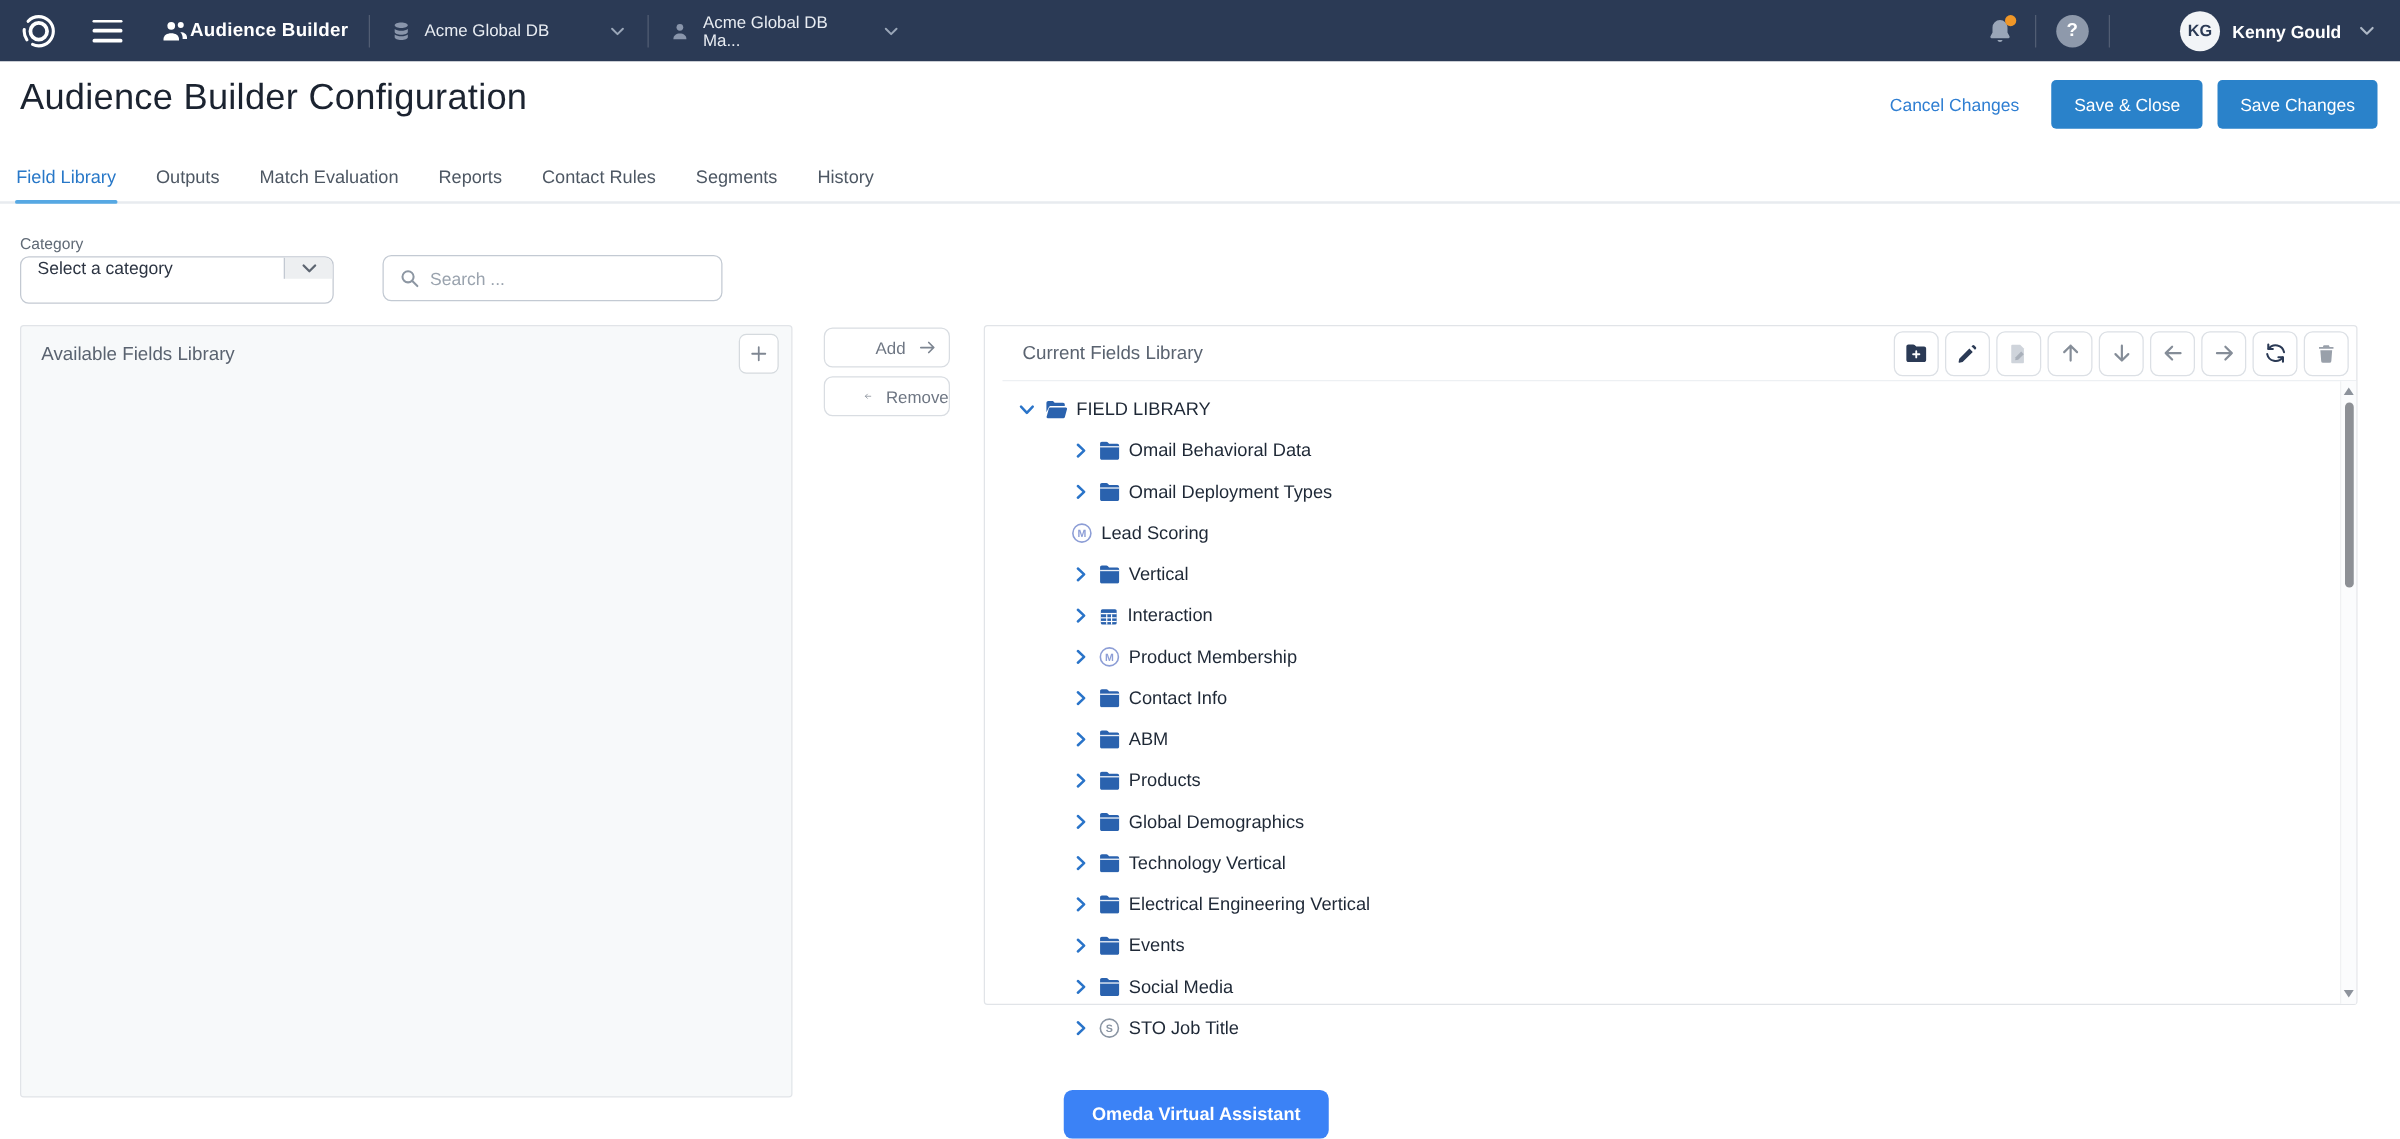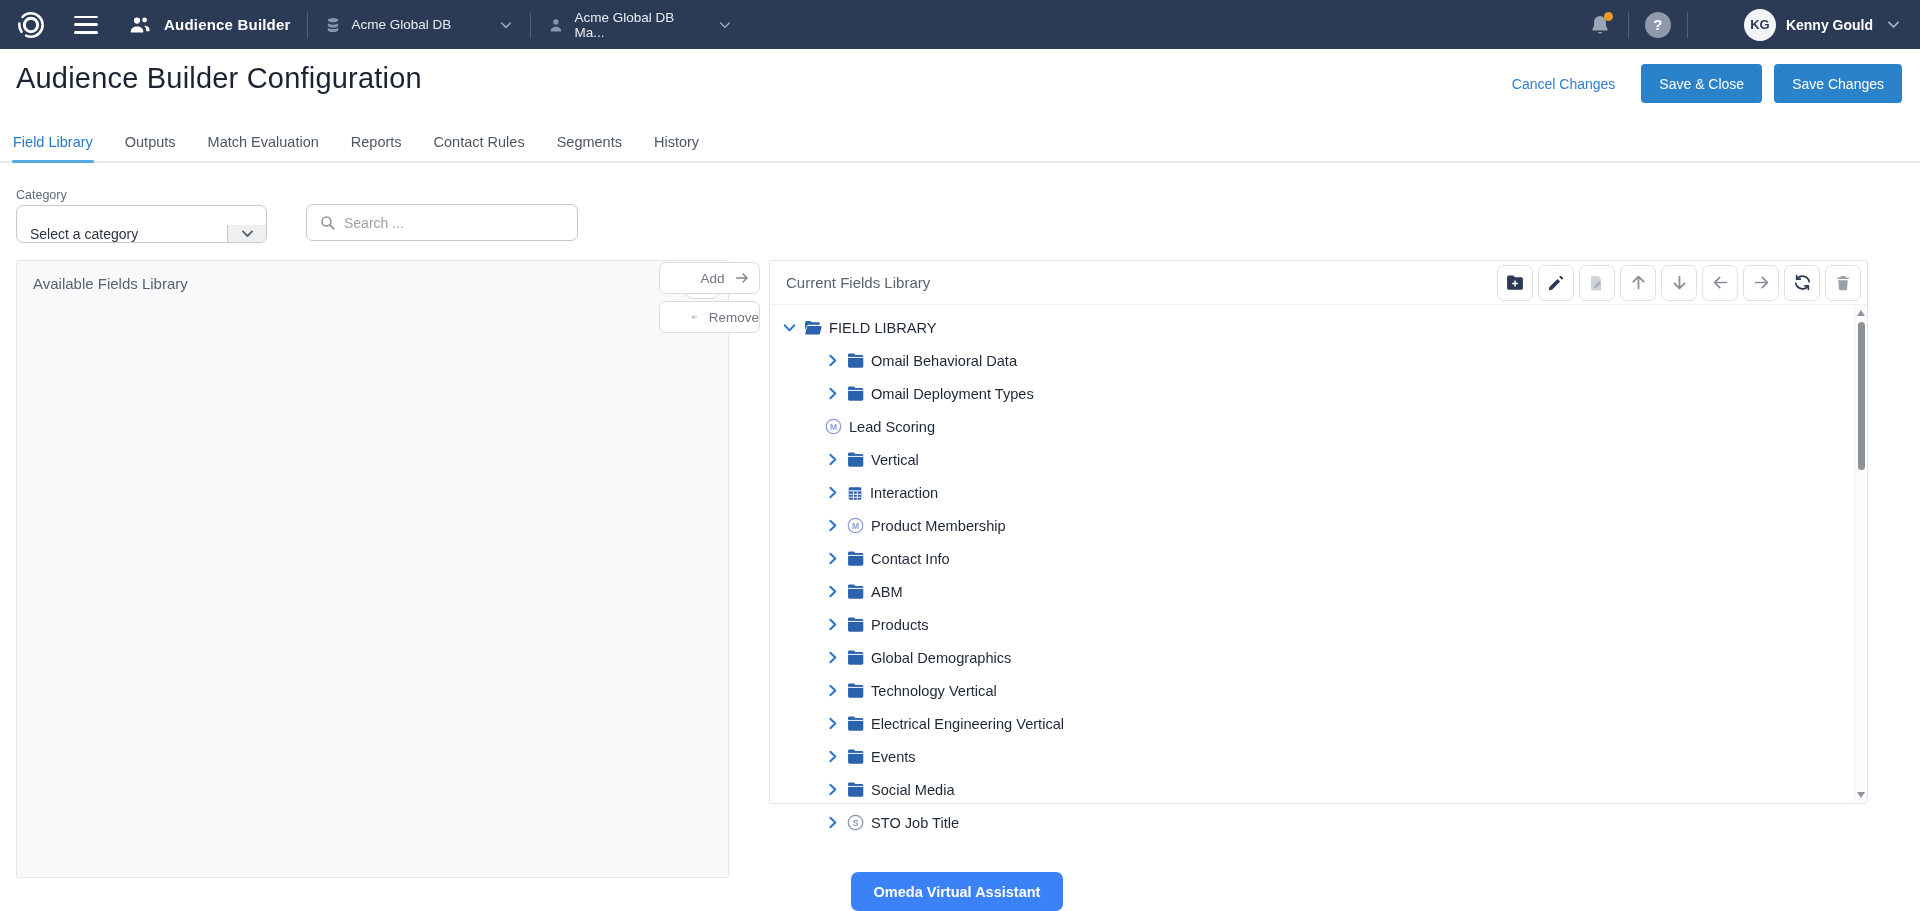--- a/index.html
+++ b/index.html
@@ -7,21 +7,21 @@
     font-family:"Liberation Sans", sans-serif; }
   body { position:relative; color:#1e2836; }
 
   
   .navbar { position:absolute; top:0; left:0; width:1920px; height:49px;
     background:#2b3a55; display:flex; align-items:center; padding:0 18px 0 14px; }
   .nav-logo { width:30px; height:30px; margin-left:2px; }
   .nav-burger { margin-left:28px; width:24px; height:18px; display:flex; flex-direction:column;
     justify-content:space-between; cursor:pointer; }
   .nav-burger span { display:block; height:2.6px; background:#fff; border-radius:2px; }
-  .nav-app { display:flex; align-items:center; gap:12px; margin-left:30px; }
+  .nav-app { display:flex; align-items:center; gap:0; margin-left:30px; }
   .nav-app-title { color:#fff; font-weight:700; font-size:15px; letter-spacing:.2px; }
   .nav-divider { width:1px; height:26px; background:rgba(255,255,255,.18); margin:0 16px; }
   .nav-select { display:flex; align-items:center; gap:10px; color:#e9edf3; font-size:13.5px;
     cursor:pointer; }
   .nav-select .chev { color:#9aa6b8; margin-left:auto; }
   .nav-select.db { width:190px; }
   .nav-select.profile { width:186px;align-items:center; }
   .nav-right { margin-left:auto; display:flex; align-items:center; }
   .bell-wrap { position:relative; width:24px; height:24px; cursor:pointer; }
   .bell-badge { position:absolute; top:-1px; right:-1px; width:9px; height:9px;
@@ -48,50 +48,50 @@
     gap:30px; padding-left:12px; border-bottom:2px solid #e8ebef; }
   .tab { font-size:14.5px; color:#4d5763; cursor:pointer; position:relative; padding:0 1px; }
   .tab.active { color:#2878c8; }
   .tab.active::after { content:""; position:absolute; left:0; right:0; bottom:-2px; height:3px;
     background:#56a8e3; border-radius:2px; }
 
   
   .cat-label { position:absolute; left:16px; top:188px; font-size:12.5px; color:#606a76; }
   .cat-select { position:absolute; left:16px; top:205px; width:251px; height:38px;
     border:1px solid #c3c9d2; border-radius:7px; background:#fff; display:flex;
-    align-items:flex-end; cursor:pointer; overflow:hidden; }
+    align-items:flex-start; cursor:pointer; overflow:hidden; }
   .cat-select .val { flex:1; display:flex; align-items:center; padding-left:13px;
     font-size:14px; color:#2c3442; }
   .cat-select .dd { width:39px; background:#edeff1; border-left:1px solid #c3c9d2;
     display:flex; align-items:center; justify-content:center; color:#5d6571; }
   .search-box { position:absolute; left:306px; top:204px; width:272px; height:37px;
     border:1px solid #c3cad3; border-radius:7px; background:#fff; display:flex;
     align-items:center; padding:0 10px 0 12px; gap:8px; }
   .search-box input { border:none; outline:none; flex:1; font-size:14px; color:#2c3442;
     font-family:inherit; background:transparent; }
   .search-box input::placeholder { color:#9aa3ae; }
 
   
   .panel { position:absolute; top:260px; border:1px solid #e1e4e8; border-radius:3px; }
   .panel-header { height:44px; display:flex; align-items:center; padding:0 6px 0 16px; }
   .panel-title { font-size:15px; color:#5a6370; }
-  .left-panel { left:16px; width:713px; height:618px; background:#f7f9fa; }
+  .left-panel { left:16px; width:618px; height:618px; background:#f7f9fa; }
   .left-panel .panel-header { padding-right:10px; }
   .plus-btn { margin-left:auto; width:32px; height:32px; background:#fff;
     border:1px solid #d5dade; border-radius:6px; display:flex; align-items:center;
     justify-content:center; cursor:pointer; }
 
   .transfer-btn { position:absolute; left:659px; width:101px; height:32px; background:#fff;
     border:1px solid #d9dde2; border-radius:7px; color:#6e7683; font-size:13.5px;
     font-family:inherit; display:flex; align-items:center; justify-content:center; gap:9px;
     cursor:pointer;padding-left:31px; }
   .transfer-add { top:262px; }
   .transfer-remove { top:301px;gap:11px; }
 
-  .right-panel { left:769px; width:1099px; height:544px; background:#fff; }
+  .right-panel { left:787px; width:1099px; height:544px; background:#fff;padding-left:14px; }
   .right-panel .panel-header { border-bottom:1px solid #edf0f3; }
   .rp-toolbar { margin-left:auto; display:flex; gap:5px; }
   .tool-btn { width:36px; height:36px; background:#fff; border:1px solid #dce0e5;
     border-radius:7px; display:flex; align-items:center; justify-content:center;
     cursor:pointer; }
   .tool-btn.disabled { cursor:default; }
 
   
   .tree { padding:6px 20px 0 12px; }
   .tree-row { height:33px; display:flex; align-items:center; gap:7px; cursor:pointer; }

